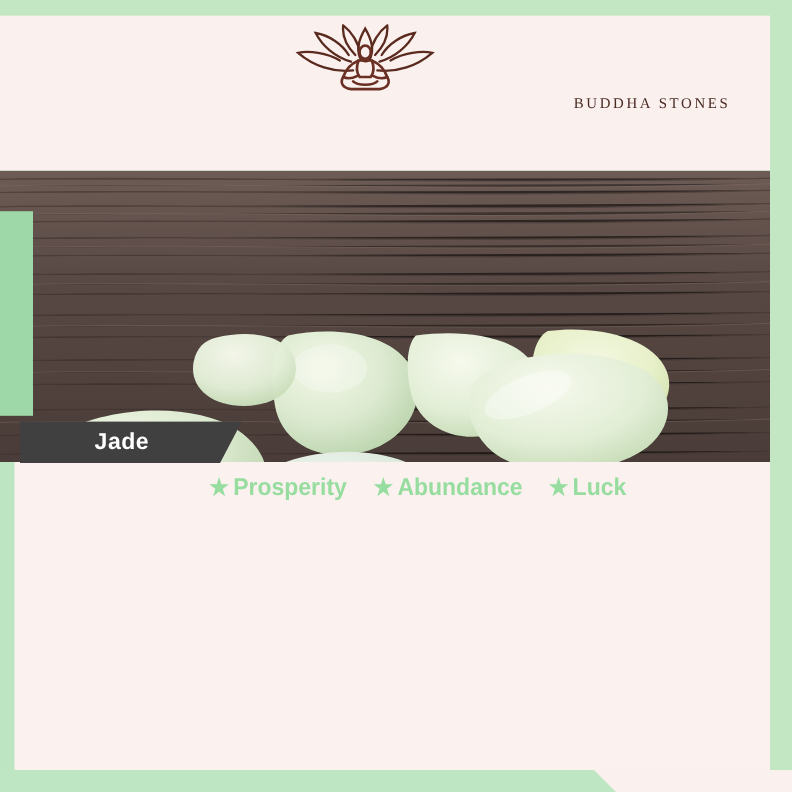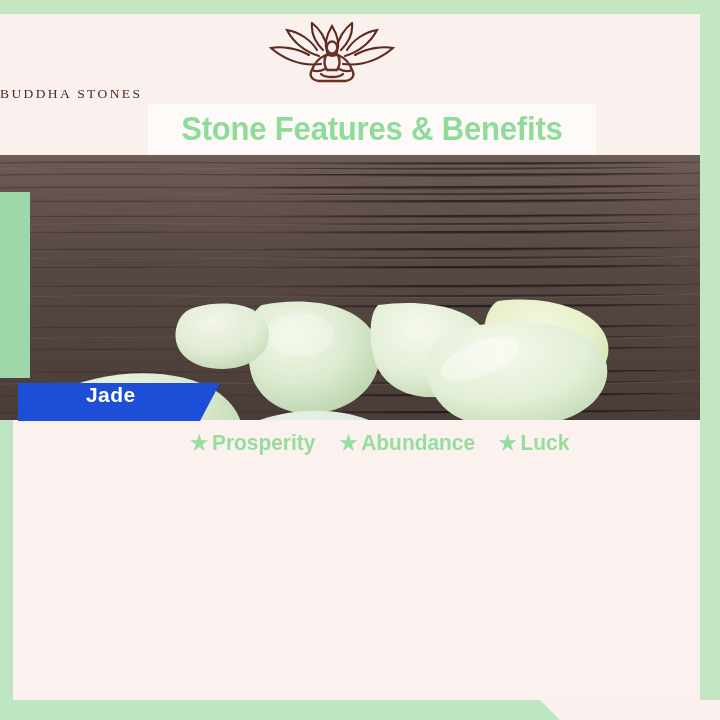--- a/index.html
+++ b/index.html
@@ -22,21 +22,21 @@
     position:absolute;
     left:0; top:14px;
     width:700px; height:141px;
     background:#faf0ee;
   }
 
   
   #logo-block {
     position:absolute;
     left:0; top:14px; width:664px;
-    text-align:left;
+    text-align:right;
     padding-top:8px;
   }
   #logo-mark { display:block; margin:0 auto; }
   #brand-name {
     font-family:"Liberation Serif", serif;
     font-size:13.5px;
     letter-spacing:2.4px;
     color:#4a2a22;
     margin-top:2px;
   }
@@ -77,24 +77,24 @@
     width:30px; height:186px;
     background:#9fd8a8;
     z-index:5;
   }
 
   
   #jade-band {
     position:absolute;
     left:18px; top:383px;
     width:202px; height:38px;
-    background:#1d4ed8;
+    background:#404040;
     z-index:6;
     clip-path:polygon(0 0, 202px 0, 182px 38px, 0 38px);
-    display:flex; align-items:flex-start;
+    display:flex; align-items:center;
   }
   #jade-label {
     font-family:"Liberation Sans", sans-serif;
     font-weight:bold;
     font-size:21px;
     color:#ffffff;
     margin-left:68px;
     letter-spacing:0.4px;
   }
 
@@ -212,23 +212,20 @@
         <path d="M81 33 C88 36 93 42 95 48 C91 50 86 49 82 47"></path>
         <path d="M69 33 C67 38 67 44 70 48 L80 48 C83 44 83 38 81 33 Z"></path>
 
         <path d="M55 48 C52 53 54 58 62 59 L88 59 C96 58 98 53 95 48"></path>
         <path d="M64 52 C68 56 82 56 86 52"></path>
       </g>
     </svg>
     <div id="brand-name">BUDDHA STONES</div>
   </div>
 
-  <div id="title-banner">
-    <span id="title-text">Stone Features &amp; Benefits</span>
-  </div>
 
   <div id="photo">
     <svg viewBox="0 0 700 265" preserveAspectRatio="none">
       <defs>
         <linearGradient id="wood" x1="0" y1="0" x2="0" y2="1">
           <stop offset="0%" stop-color="#6d5b55"></stop>
           <stop offset="40%" stop-color="#584843"></stop>
           <stop offset="100%" stop-color="#4a3c38"></stop>
         </linearGradient>
         <radialGradient id="s1" cx="35%" cy="30%" r="78%">

